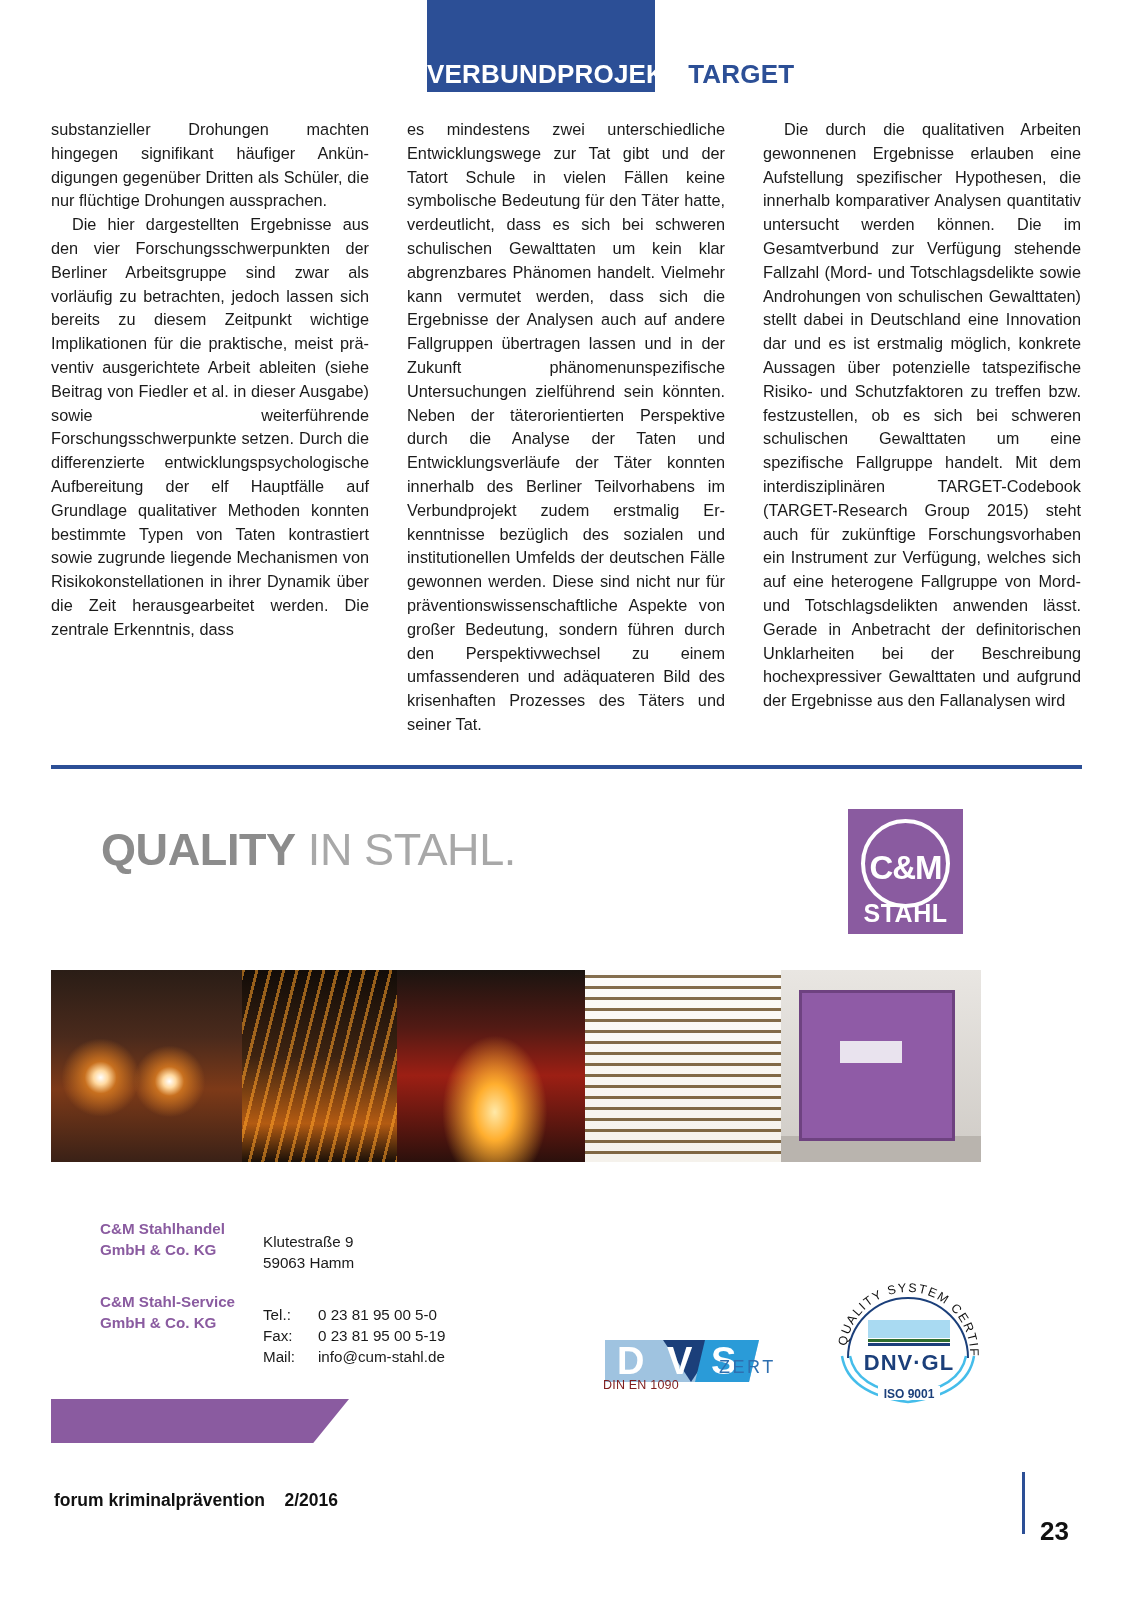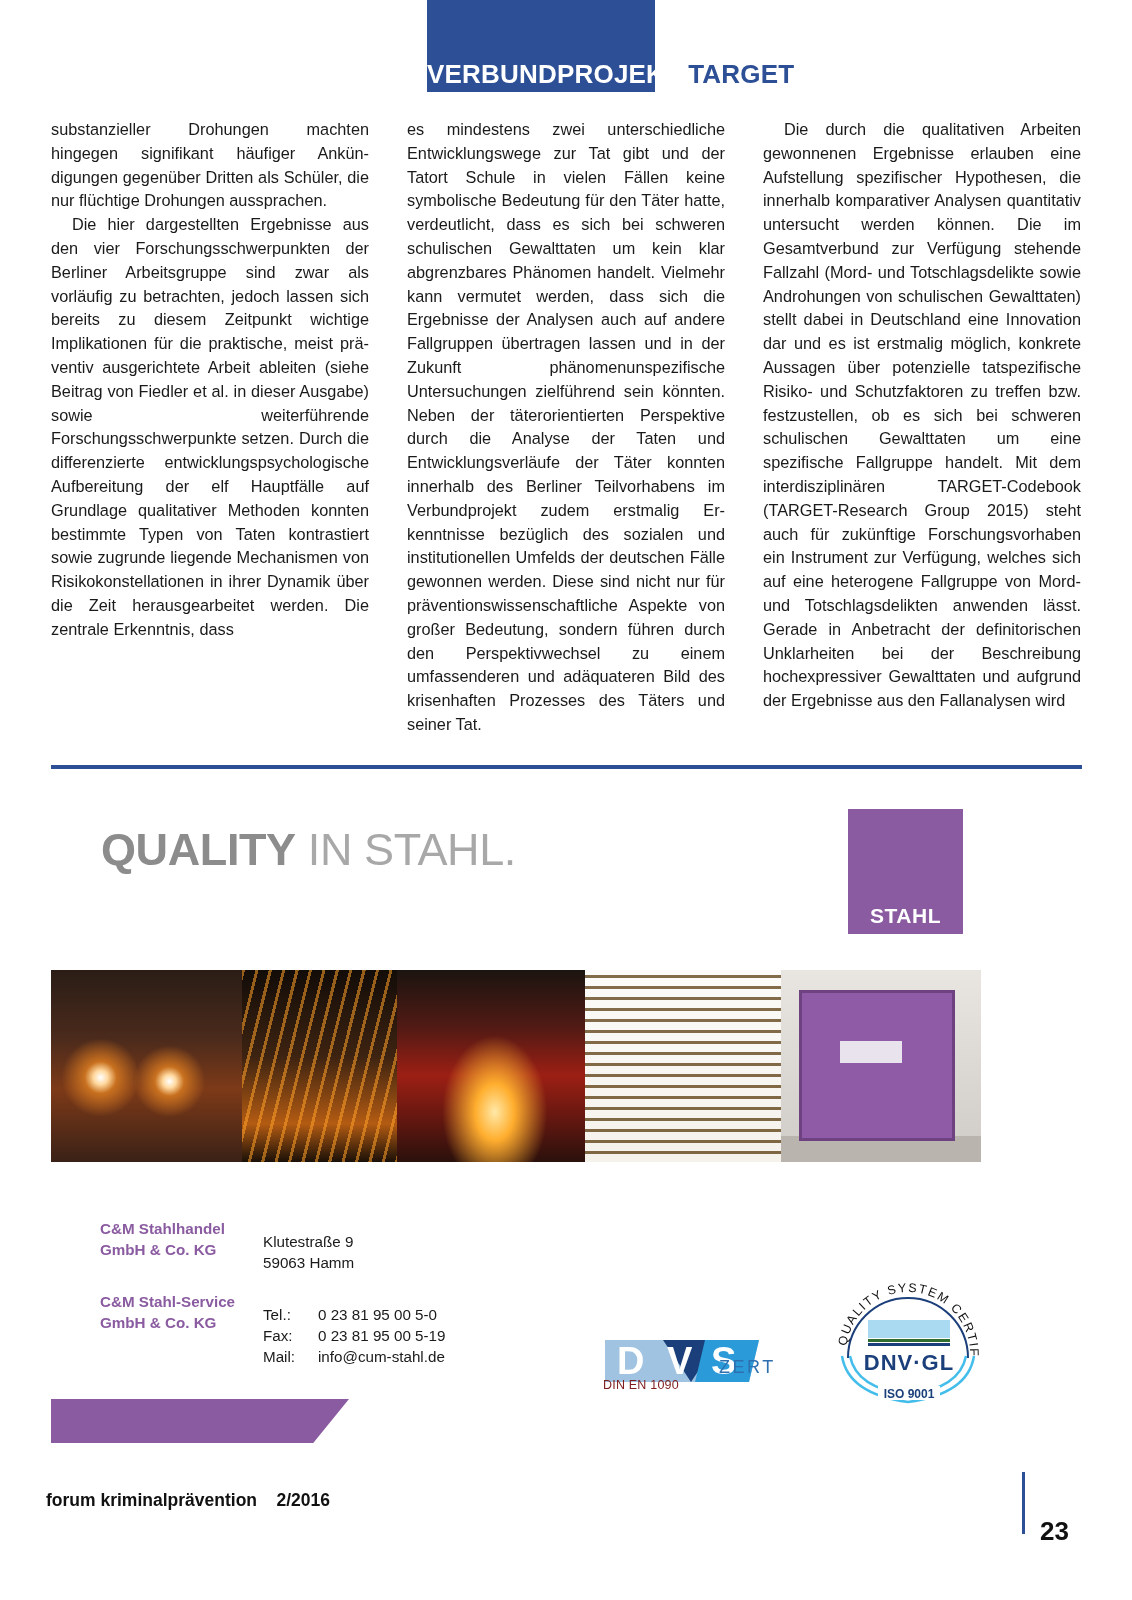--- a/index.html
+++ b/index.html
@@ -148,21 +148,21 @@
     font-weight: bold;
     letter-spacing: -1px;
   }
   #cm-stahl-text {
     position: absolute;
     left: 0;
     bottom: 6px;
     width: 100%;
     text-align: center;
     color: #ffffff;
-    font-size: 21px;
+    font-size: 25px;
     font-weight: bold;
     letter-spacing: 0.5px;
     margin-top: 39px;
   }
 
   
   #photo-strip {
     position: absolute;
     left: 51px;
     top: 970px;
@@ -261,21 +261,21 @@
     color: #ffffff;
     font-size: 17px;
     font-weight: bold;
     letter-spacing: 0.4px;
     white-space: nowrap;
   }
 
   
   #footer-left {
     position: absolute;
-    left: 46px;
+    left: 54px;
     top: 1490px;
     font-size: 17.5px;
     font-weight: bold;
     color: #111;
     white-space: pre;
   }
   #footer-rule {
     position: absolute;
     left: 1022px;
     top: 1472px;
@@ -320,20 +320,23 @@
 
 </div>
 
 <div id="ad-rule"></div>
 
 <div id="ad-headline">
   <span class="kw">QUALITY</span><span class="st"> IN STAHL.</span>
 </div>
 
 <div id="cm-logo">
+  <div id="cm-circle">
+    <div id="cm-circle-text">C&amp;M</div>
+  </div>
   <div id="cm-stahl-text">STAHL</div>
 </div>
 
 <div id="photo-strip">
   <div class="photo p1"></div>
   <div class="photo p2"></div>
   <div class="photo p3"></div>
   <div class="photo p4">
     <div class="p4-overlay"></div>
   </div>

